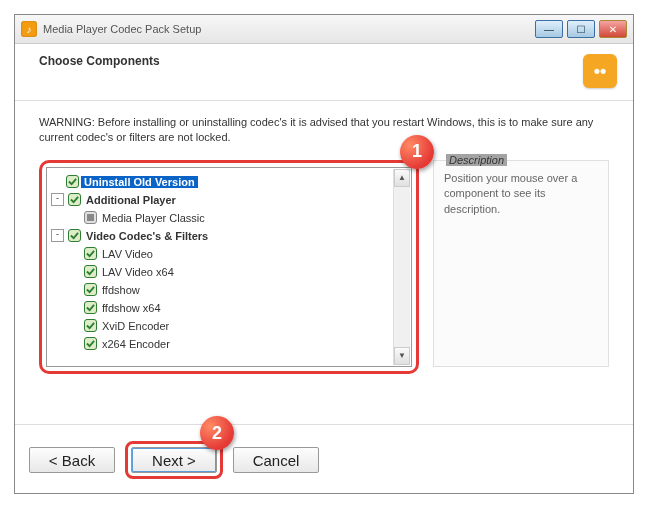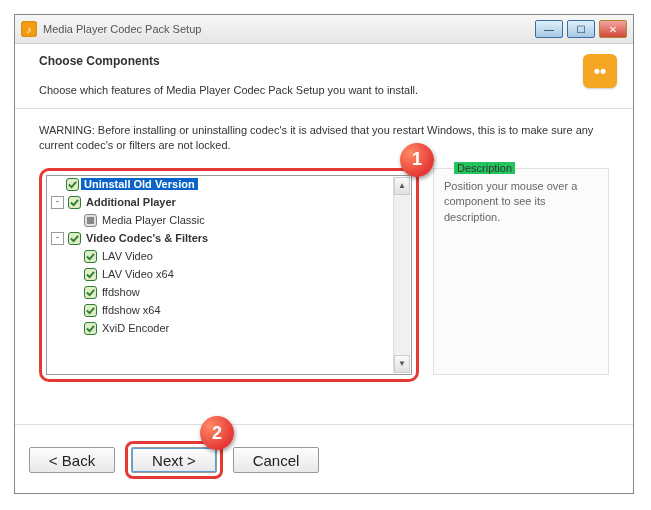--- a/index.html
+++ b/index.html
@@ -89,21 +89,21 @@
     position: relative;
   }
   .treeinner { padding: 2px 4px; }
   .scroll {
     position:absolute; right:1px; top:1px; bottom:1px; width:16px;
     background:#f0f0f0; border-left:1px solid #ddd;
     display:flex; flex-direction:column;
   }
   .sbtn{height:16px; background:linear-gradient(#fafafa,#e0e0e0); border:1px solid #ccc; font-size:8px; display:flex;align-items:center;justify-content:center;color:#555;}
   .strack{flex:1;}
-  .node { display:flex; align-items:flex-start; height:18px; gap:2px;}
+  .node { display:flex; align-items:flex-end; height:18px; gap:2px;}
   .d0{padding-left:0;} .d1{padding-left:18px;}
   .expander{width:11px;height:11px; border:1px solid #999;background:#fff;color:#333;font-size:9px;line-height:9px;text-align:center;margin-right:2px;}
   .spacer{width:13px;}
   .chk {
     width:13px;height:13px;
     border:1px solid #2e7d32;
     border-radius:3px;
     background:#dcedc8;
     display:flex;align-items:center;justify-content:center;
     box-sizing:border-box;
@@ -117,21 +117,21 @@
   .descbox {
     border:1px solid #e0e0e0;
     flex:1;
     height: 207px;
     padding: 0 10px 10px 10px;
     box-sizing:border-box;
     background:#fbfbfb;
     color:#333;
     position:relative;
   }
-  .descbox .dt { position:absolute; top:-7px; left:20px; background:#22c55e; padding:0 3px;}
+  .descbox .dt { position:absolute; top:-7px; left:12px; background:#a3a3a3; padding:0 3px;font-style:italic;}
   .descbox .db { margin-top:10px; color:#666; line-height:1.4;}
   .footer {
     position:absolute; left:0;right:0;bottom:0;
     border-top:1px solid #ddd;
     padding: 16px 14px 14px 14px;
     display:flex; align-items:center; gap:10px;
   }
   .copy{ color:#999; margin-right:auto; padding-left:10px;}
   .btn{
     width:84px; height:24px;
@@ -168,21 +168,20 @@
     <div class="winbtns">
       <div class="winbtn">—</div>
       <div class="winbtn">☐</div>
       <div class="winbtn close">✕</div>
     </div>
   </div>
 
   <div class="headarea">
     <div class="headtext">
       <div class="h1">Choose Components</div>
-      <div class="h2">Choose which features of Media Player Codec Pack Setup you want to install.</div>
     </div>
     <div class="logo">••</div>
   </div>
 
   <div class="content">
     <div class="warning">WARNING: Before installing or uninstalling codec's it is advised that you restart Windows, this is to make sure any current codec's or filters are not locked.</div>
 
     <div class="mainrow">
       <div class="treewrap">
         <div class="callout c1">1</div>
@@ -259,20 +258,29 @@
                 <span class="lbl">ffdshow x64</span>
               </div>
               <div class="node d1">
                 <span class="spacer"></span>
                 <span class="chk">
                   <svg width="9" height="9" viewBox="0 0 10 10">
                     <path d="M1 5 L4 8 L9 2" stroke="#2e7d32" stroke-width="2" fill="none"></path>
                   </svg>
                 </span>
                 <span class="lbl">XviD Encoder</span>
+              </div>
+              <div class="node d1">
+                <span class="spacer"></span>
+                <span class="chk">
+                  <svg width="9" height="9" viewBox="0 0 10 10">
+                    <path d="M1 5 L4 8 L9 2" stroke="#2e7d32" stroke-width="2" fill="none"></path>
+                  </svg>
+                </span>
+                <span class="lbl">x264 Encoder</span>
               </div>
             </div>
           <div class="scroll">
             <div class="sbtn">▲</div>
             <div class="strack"></div>
             <div class="sbtn">▼</div>
           </div>
         </div>
       </div>
 

